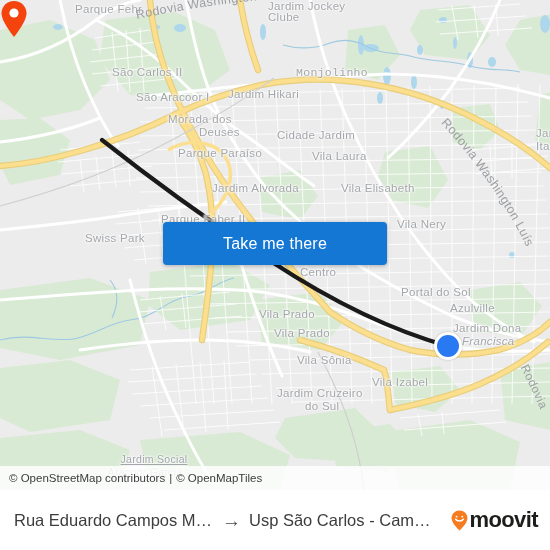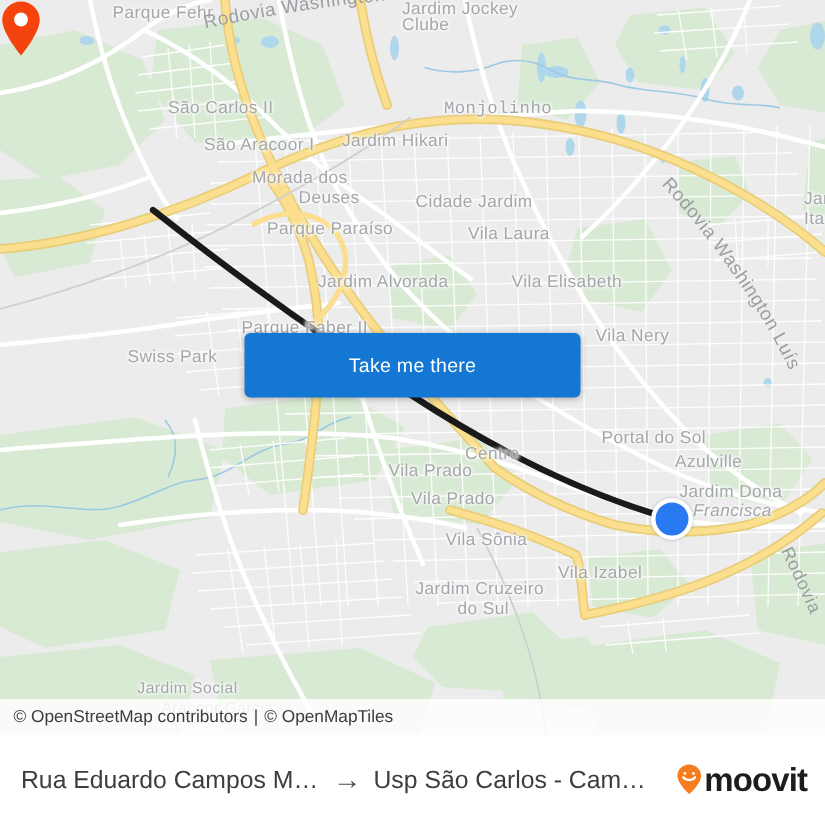--- a/index.html
+++ b/index.html
@@ -40,21 +40,21 @@
     box-shadow: 0 0 2px rgba(0,0,0,.25);
   }
 
   
   #cta {
     position: absolute; left: 163px; top: 222px;
     width: 224px; height: 43px;
     background: #1377d3; color: #fff;
     border: none; border-radius: 4px;
     font-family: "Liberation Sans", sans-serif;
-    font-size: 13px; letter-spacing: .2px;
+    font-size: 16px; letter-spacing: .2px;
     cursor: pointer;
     box-shadow: 0 1px 4px rgba(0,0,0,.28);
   }
 
   
   #attribution {
     position: absolute; left: 0; bottom: 0; width: 550px; height: 24px;
     background: rgba(255,255,255,.82);
     display: flex; align-items: center;
     padding-left: 9px;
@@ -70,21 +70,21 @@
     display: flex; align-items: center;
     padding: 0 12px 0 14px;
     gap: 8px;
   }
   .endpoint {
     font-size: 16.5px; color: #3d3d3d;
     white-space: nowrap; overflow: hidden; text-overflow: ellipsis;
     max-width: 200px;
   }
   #arrow-icon { color: #4a4a4a; font-size: 19px; flex: 0 0 auto; line-height: 1; }
-  #brand { margin-left: auto; display: flex; align-items: flex-start; gap: 1px; }
+  #brand { margin-left: auto; display: flex; align-items: flex-end; gap: 1px; }
   #brand-text {
     font-size: 22px; font-weight: bold; color: #1d1d1b;
     letter-spacing: -.6px; line-height: 1;
   }
   #brand-pin { width: 17px; height: 21px; flex: 0 0 auto; }
 </style>
 </head>
 <body>
 
 <div id="app">
@@ -362,32 +362,32 @@
         <div class="maplabel " style="left: 277px; top: 129px;">Cidade Jardim</div>
         <div class="maplabel " style="left: 178px; top: 147px;">Parque Paraíso</div>
         <div class="maplabel " style="left: 312px; top: 150px;">Vila Laura</div>
         <div class="maplabel " style="left: 536px; top: 127px;">Jardim</div>
         <div class="maplabel " style="left: 536px; top: 140px;">Itam</div>
         <div class="maplabel " style="left: 192px; top: 182px; margin-left: 20px;">Jardim Alvorada</div>
         <div class="maplabel " style="left: 341px; top: 182px;">Vila Elisabeth</div>
         <div class="maplabel " style="left: 161px; top: 213px;">Parque Faber II</div>
         <div class="maplabel " style="left: 397px; top: 218px;">Vila Nery</div>
         <div class="maplabel " style="left: 85px; top: 232px;">Swiss Park</div>
-        <div class="maplabel " style="left: 310px; top: 266px; margin-top: 31px;">Centro</div>
+        <div class="maplabel " style="left: 300px; top: 266px;">Centro</div>
         <div class="maplabel " style="left: 401px; top: 286px;">Portal do Sol</div>
         <div class="maplabel " style="left: 450px; top: 302px;">Azulville</div>
         <div class="maplabel " style="left: 259px; top: 308px;">Vila Prado</div>
         <div class="maplabel " style="left: 453px; top: 322px; text-align: center;">Jardim Dona</div>
         <div class="maplabel " style="left: 274px; top: 327px;">Vila Prado</div>
         <div class="maplabel " style="left: 462px; top: 335px; font-style: italic;">Francisca</div>
         <div class="maplabel " style="left: 297px; top: 354px;">Vila Sônia</div>
         <div class="maplabel " style="left: 372px; top: 376px;">Vila Izabel</div>
         <div class="maplabel " style="left: 277px; top: 387px;">Jardim Cruzeiro</div>
         <div class="maplabel " style="left: 305px; top: 400px;">do Sul</div>
-        <div class="maplabel ctr sm" style="left: 125px; top: 453px;">Jardim Social</div>
+        <div class="maplabel ctr sm" style="left: 154px; top: 453px; text-decoration: underline;">Jardim Social</div>
         <div class="maplabel ctr sm" style="left: 145px; top: 466px;">Aracoor Garcia</div>
       </div>
 
     <svg width="550" height="490" style="pointer-events:none">
       <path id="rwl-top" d="M122,22 C160,14 210,4 262,0 C300,-2 340,2 370,12" fill="none"></path>
       <path id="rwl-right" d="M438,120 C468,152 496,190 518,230 C532,256 540,280 544,300" fill="none"></path>
       <path id="rod-br" d="M520,366 C530,386 540,408 548,428" fill="none"></path>
       <text font-family="Liberation Sans, sans-serif" font-size="12.5" fill="#9b9ea2" letter-spacing="0.4">
         <textPath href="#rwl-top" startOffset="6%">Rodovia Washington Luís</textPath>
       </text>

